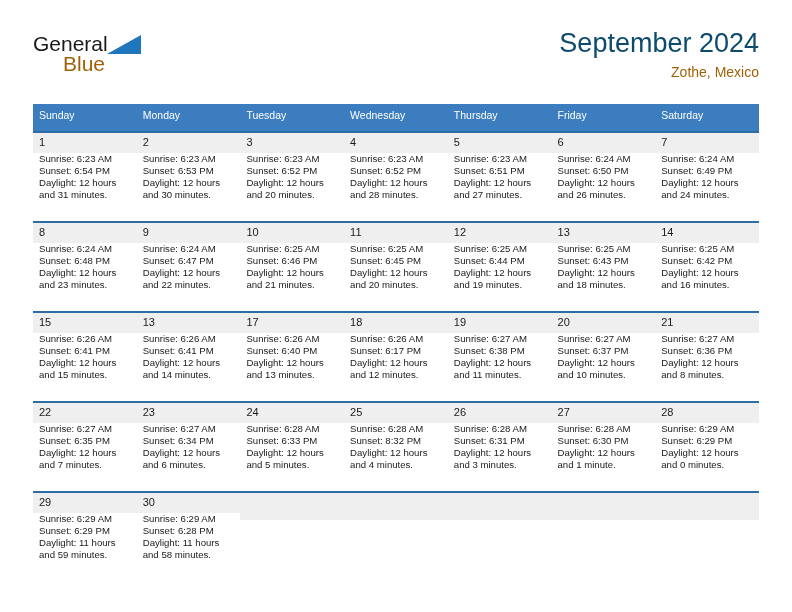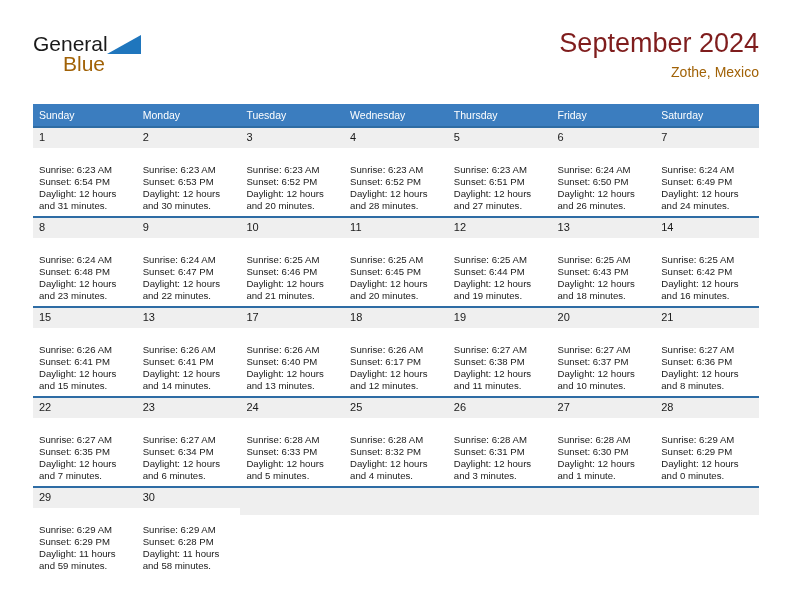--- a/index.html
+++ b/index.html
@@ -65,21 +65,21 @@
   }
 
   .title-block {
     position: absolute;
     right: 0;
     top: 0;
     text-align: right;
   }
   .cal-title {
     font-size: 27px;
-    color: #7f1d1d;
+    color: #0c4a6e;
     font-weight: normal;
     line-height: 34px;
     white-space: nowrap;
     font-family: "Liberation Sans", sans-serif;
   }
   .cal-subtitle {
     font-size: 14px;
     color: #a16207;
     line-height: 20px;
     margin-top: 2px;
@@ -97,21 +97,21 @@
     table-layout: fixed;
   }
   .calendar col { width: 103.71px; }
 
   .calendar thead th {
     background: #3b7dbf;
     color: #ffffff;
     font-size: 10.5px;
     font-weight: normal;
     text-align: left;
-    padding: 5px 0 5px 6px;
+    padding: 5px 0 10px 6px;
     height: 11px;
     font-family: "Liberation Sans", sans-serif;
     border: none;
     margin-left: 43px;
   }
 
   .week-row > td {
     vertical-align: top;
     padding: 0;
     border: none;
@@ -137,21 +137,21 @@
     height: 13px;
     line-height: 13px;
     box-sizing: content-box;
     font-family: "Liberation Sans", sans-serif;
   }
   .daynum-empty {
     background: #efefef;
     height: 20px;
   }
   .details {
-    padding: 16px 7px 0 6px;
+    padding: 0 7px 0 6px;
     font-size: 9.6px;
     line-height: 12.1px;
     color: #1a1a1a;
     font-family: "Liberation Sans", sans-serif;
   }
   .details div {
     white-space: nowrap;
   }
 </style>
 </head>

